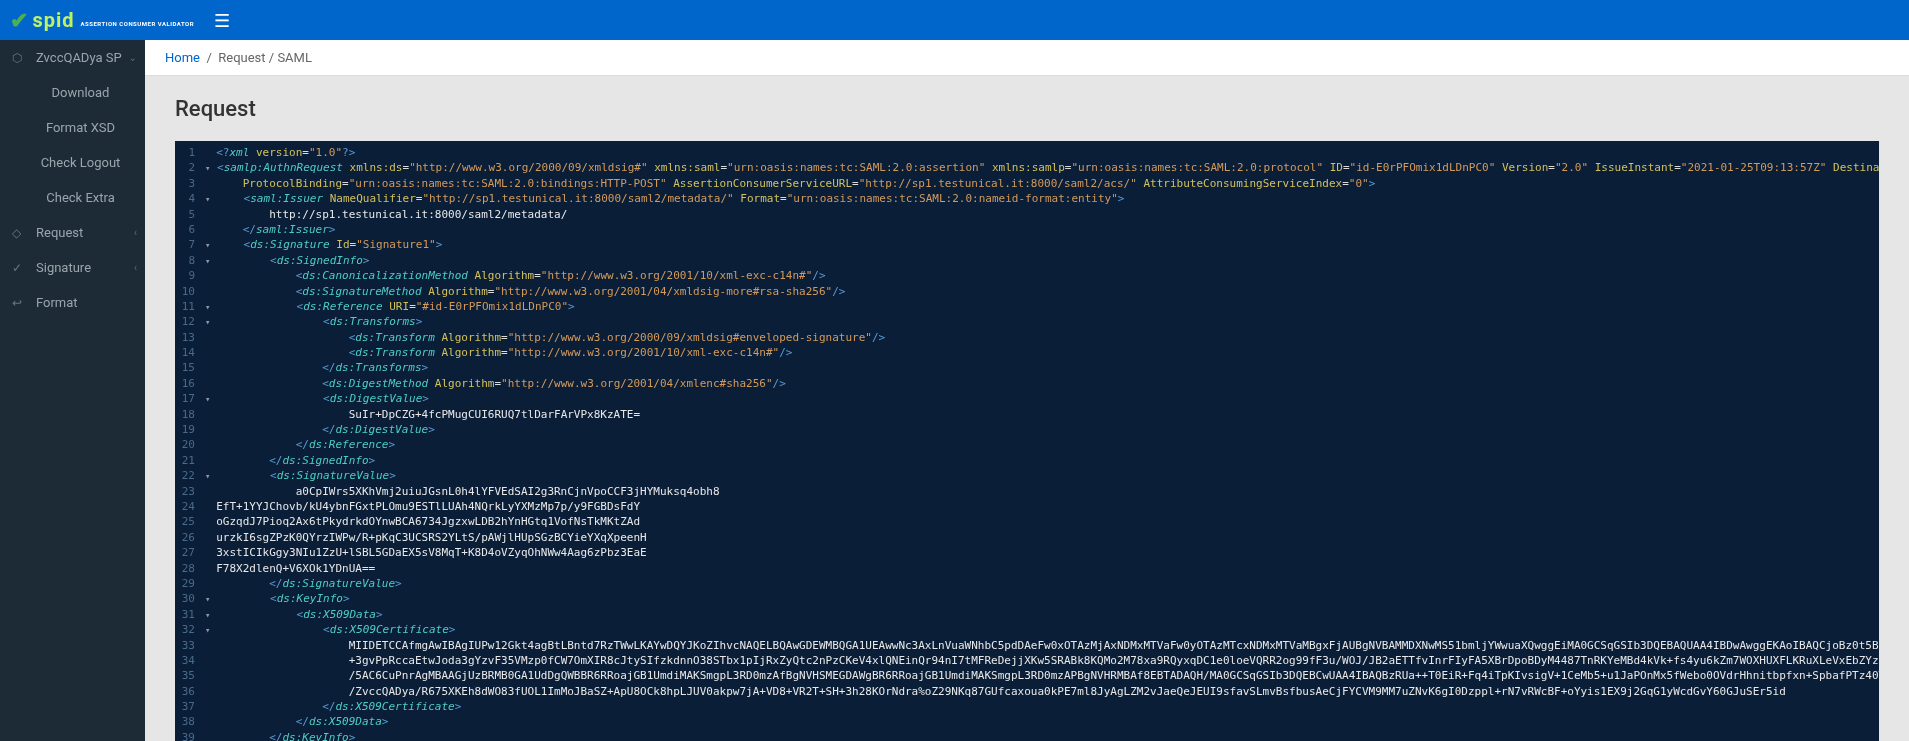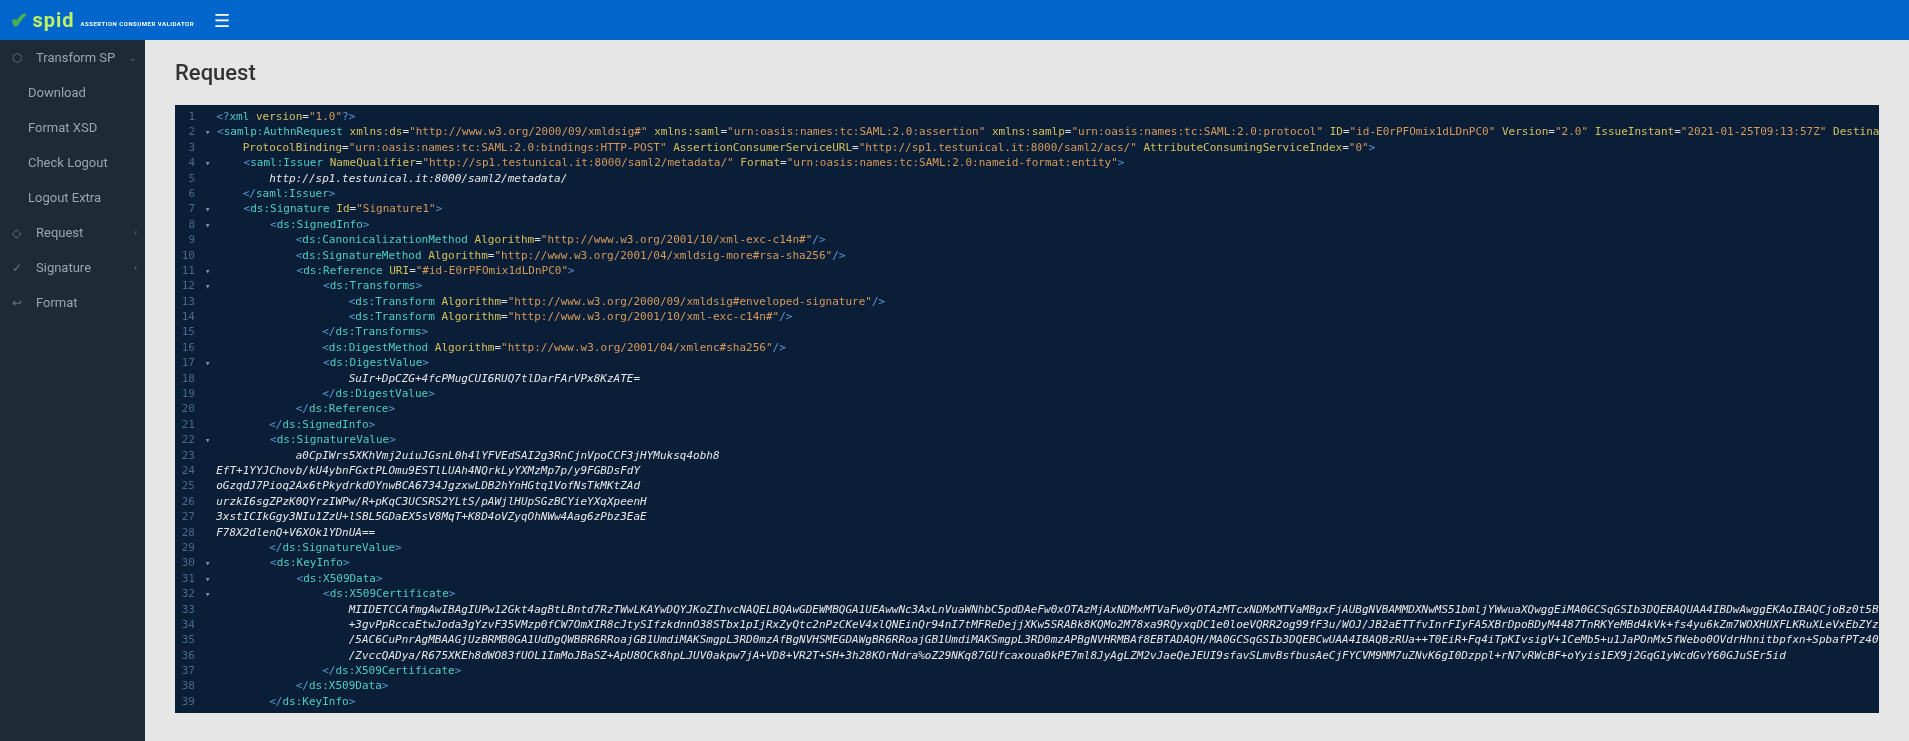--- a/index.html
+++ b/index.html
@@ -7,80 +7,85 @@
 .topbar { background: #0066cc; color: #fff; height: 40px; display: flex; align-items: center; padding: 0 10px; position: fixed; top:0; left:0; right:0; z-index: 10; }
 .logo { display: flex; align-items: center; gap: 2px; font-weight: bold; font-size: 20px; }
 .logo-check { color: #4caf50; font-size: 22px; margin-right: 2px; }
 .logo-text { color: #bef264; letter-spacing: 1px; }
 .logo-sub { font-size: 6px; color: #fff; letter-spacing: 0.5px; margin-left: 4px; align-self: flex-end; margin-bottom: 6px;}
 .hamburger { margin-left: 20px; cursor: pointer; color: #fff; font-size: 18px; }
 .sidebar { position: fixed; top: 40px; left: 0; bottom: 0; width: 145px; background: #1c2b36; color: #9aa5ad; font-size: 13px; overflow-y: auto; }
 .nav-item { display: flex; align-items: center; padding: 10px 12px; cursor: pointer; position: relative; }
 .nav-icon { width: 16px; margin-right: 8px; opacity: 0.6; font-size: 12px; }
 .nav-chevron { position: absolute; right: 8px; font-size: 10px; opacity: 0.5; }
-.nav-sub { padding-left: 28px; }
+.nav-sub { padding-left: 28px; justify-content: center; }
 .content { margin-left: 145px; margin-top: 40px; }
 .breadcrumb { background: #fff; padding: 10px 20px; font-size: 13px; color: #666; border-bottom: 1px solid #ddd; }
 .breadcrumb a { color: #0066cc; text-decoration: none; }
 .page-body { padding: 20px 30px; }
 .page-title { font-size: 22px; font-weight: 500; color: #333; margin-bottom: 20px; }
 .code-block { background: #0a1e38; color: #dcdcdc; font-family: "Consolas", "Monaco", monospace; font-size: 11px; line-height: 1.4; overflow-x: auto; padding: 4px 0; white-space: pre; }
 .gutter { display: inline-block; width: 28px; text-align: right; color: #4a6a8a; padding-right: 8px; user-select: none; }
 .line { display: block; }
 .t-decl { color: #5a9bd4; } 
-.t-tag { color: #4ecdc4; } 
+.t-tag { color: #4ecdc4; font-style: italic; } 
 .t-attr { color: #d4c05a; } 
 .t-str { color: #d49a5a; } 
-.t-txt { color: #e8e8e8; font-style: italic; } 
+.t-txt { color: #e8e8e8; } 
 .t-fold { color: #8899aa; font-size: 9px; padding-left:2px;}
 </style>
 </head>
 <body>
 
 <div class="topbar">
   <div class="logo">
     <span class="logo-check">✔</span>
     <span class="logo-text">spid</span>
     <span class="logo-sub">ASSERTION CONSUMER VALIDATOR</span>
   </div>
   <span class="hamburger">☰</span>
 </div>
 
 <div class="sidebar" id="sidebar">
     <div class="nav-item">
       <span class="nav-icon">⬡</span>
-      <span>Transform SP</span>
+      <span>ZvccQADya SP</span>
       <span class="nav-chevron">⌄</span>
     </div>
     <div class="nav-item nav-sub">
       <span>Download</span>
     </div>
     <div class="nav-item nav-sub">
       <span>Format XSD</span>
     </div>
     <div class="nav-item nav-sub">
       <span>Check Logout</span>
     </div>
     <div class="nav-item nav-sub">
-      <span>Logout Extra</span>
+      <span>Check Extra</span>
     </div>
     <div class="nav-item">
       <span class="nav-icon">◇</span>
       <span>Request</span>
       <span class="nav-chevron">‹</span>
     </div>
     <div class="nav-item">
       <span class="nav-icon">✓</span>
       <span>Signature</span>
       <span class="nav-chevron">‹</span>
     </div>
     <div class="nav-item">
       <span class="nav-icon">↩</span>
       <span>Format</span>
     </div>
   </div>
 
 <div class="content">
+  <div class="breadcrumb">
+    <a href="#">Home</a>
+    &nbsp;<span>/</span>&nbsp;
+    <span>Request / SAML</span>
+  </div>
   <div class="page-body">
     <h1 class="page-title">Request</h1>
     <div class="code-block" id="code"><span class="line"><span class="gutter">1</span>  <span class="t-decl">&lt;?</span><span class="t-tag">xml</span> <span class="t-attr">version</span>=<span class="t-str">"1.0"</span><span class="t-decl">?&gt;</span></span><span class="line"><span class="gutter">2</span><span class="t-fold">▾</span> <span class="t-decl">&lt;</span><span class="t-tag">samlp:AuthnRequest</span> <span class="t-attr">xmlns:ds</span>=<span class="t-str">"http://www.w3.org/2000/09/xmldsig#"</span> <span class="t-attr">xmlns:saml</span>=<span class="t-str">"urn:oasis:names:tc:SAML:2.0:assertion"</span> <span class="t-attr">xmlns:samlp</span>=<span class="t-str">"urn:oasis:names:tc:SAML:2.0:protocol"</span> <span class="t-attr">ID</span>=<span class="t-str">"id-E0rPFOmix1dLDnPC0"</span> <span class="t-attr">Version</span>=<span class="t-str">"2.0"</span> <span class="t-attr">IssueInstant</span>=<span class="t-str">"2021-01-25T09:13:57Z"</span> <span class="t-attr">Destination</span>= =</span><span class="line"><span class="gutter">3</span>      <span class="t-attr">ProtocolBinding</span>=<span class="t-str">"urn:oasis:names:tc:SAML:2.0:bindings:HTTP-POST"</span> <span class="t-attr">AssertionConsumerServiceURL</span>=<span class="t-str">"http://sp1.testunical.it:8000/saml2/acs/"</span> <span class="t-attr">AttributeConsumingServiceIndex</span>=<span class="t-str">"0"</span><span class="t-decl">&gt;</span></span><span class="line"><span class="gutter">4</span><span class="t-fold">▾</span>     <span class="t-decl">&lt;</span><span class="t-tag">saml:Issuer</span> <span class="t-attr">NameQualifier</span>=<span class="t-str">"http://sp1.testunical.it:8000/saml2/metadata/"</span> <span class="t-attr">Format</span>=<span class="t-str">"urn:oasis:names:tc:SAML:2.0:nameid-format:entity"</span><span class="t-decl">&gt;</span></span><span class="line"><span class="gutter">5</span>          <span class="t-txt">http://sp1.testunical.it:8000/saml2/metadata/</span></span><span class="line"><span class="gutter">6</span>      <span class="t-decl">&lt;/</span><span class="t-tag">saml:Issuer</span><span class="t-decl">&gt;</span></span><span class="line"><span class="gutter">7</span><span class="t-fold">▾</span>     <span class="t-decl">&lt;</span><span class="t-tag">ds:Signature</span> <span class="t-attr">Id</span>=<span class="t-str">"Signature1"</span><span class="t-decl">&gt;</span></span><span class="line"><span class="gutter">8</span><span class="t-fold">▾</span>         <span class="t-decl">&lt;</span><span class="t-tag">ds:SignedInfo</span><span class="t-decl">&gt;</span></span><span class="line"><span class="gutter">9</span>              <span class="t-decl">&lt;</span><span class="t-tag">ds:CanonicalizationMethod</span> <span class="t-attr">Algorithm</span>=<span class="t-str">"http://www.w3.org/2001/10/xml-exc-c14n#"</span><span class="t-decl">/&gt;</span></span><span class="line"><span class="gutter">10</span>              <span class="t-decl">&lt;</span><span class="t-tag">ds:SignatureMethod</span> <span class="t-attr">Algorithm</span>=<span class="t-str">"http://www.w3.org/2001/04/xmldsig-more#rsa-sha256"</span><span class="t-decl">/&gt;</span></span><span class="line"><span class="gutter">11</span><span class="t-fold">▾</span>             <span class="t-decl">&lt;</span><span class="t-tag">ds:Reference</span> <span class="t-attr">URI</span>=<span class="t-str">"#id-E0rPFOmix1dLDnPC0"</span><span class="t-decl">&gt;</span></span><span class="line"><span class="gutter">12</span><span class="t-fold">▾</span>                 <span class="t-decl">&lt;</span><span class="t-tag">ds:Transforms</span><span class="t-decl">&gt;</span></span><span class="line"><span class="gutter">13</span>                      <span class="t-decl">&lt;</span><span class="t-tag">ds:Transform</span> <span class="t-attr">Algorithm</span>=<span class="t-str">"http://www.w3.org/2000/09/xmldsig#enveloped-signature"</span><span class="t-decl">/&gt;</span></span><span class="line"><span class="gutter">14</span>                      <span class="t-decl">&lt;</span><span class="t-tag">ds:Transform</span> <span class="t-attr">Algorithm</span>=<span class="t-str">"http://www.w3.org/2001/10/xml-exc-c14n#"</span><span class="t-decl">/&gt;</span></span><span class="line"><span class="gutter">15</span>                  <span class="t-decl">&lt;/</span><span class="t-tag">ds:Transforms</span><span class="t-decl">&gt;</span></span><span class="line"><span class="gutter">16</span>                  <span class="t-decl">&lt;</span><span class="t-tag">ds:DigestMethod</span> <span class="t-attr">Algorithm</span>=<span class="t-str">"http://www.w3.org/2001/04/xmlenc#sha256"</span><span class="t-decl">/&gt;</span></span><span class="line"><span class="gutter">17</span><span class="t-fold">▾</span>                 <span class="t-decl">&lt;</span><span class="t-tag">ds:DigestValue</span><span class="t-decl">&gt;</span></span><span class="line"><span class="gutter">18</span>                      <span class="t-txt">SuIr+DpCZG+4fcPMugCUI6RUQ7tlDarFArVPx8KzATE=</span></span><span class="line"><span class="gutter">19</span>                  <span class="t-decl">&lt;/</span><span class="t-tag">ds:DigestValue</span><span class="t-decl">&gt;</span></span><span class="line"><span class="gutter">20</span>              <span class="t-decl">&lt;/</span><span class="t-tag">ds:Reference</span><span class="t-decl">&gt;</span></span><span class="line"><span class="gutter">21</span>          <span class="t-decl">&lt;/</span><span class="t-tag">ds:SignedInfo</span><span class="t-decl">&gt;</span></span><span class="line"><span class="gutter">22</span><span class="t-fold">▾</span>         <span class="t-decl">&lt;</span><span class="t-tag">ds:SignatureValue</span><span class="t-decl">&gt;</span></span><span class="line"><span class="gutter">23</span>              <span class="t-txt">a0CpIWrs5XKhVmj2uiuJGsnL0h4lYFVEdSAI2g3RnCjnVpoCCF3jHYMuksq4obh8</span></span><span class="line"><span class="gutter">24</span>  <span class="t-txt">EfT+1YYJChovb/kU4ybnFGxtPLOmu9ESTlLUAh4NQrkLyYXMzMp7p/y9FGBDsFdY</span></span><span class="line"><span class="gutter">25</span>  <span class="t-txt">oGzqdJ7Pioq2Ax6tPkydrkdOYnwBCA6734JgzxwLDB2hYnHGtq1VofNsTkMKtZAd</span></span><span class="line"><span class="gutter">26</span>  <span class="t-txt">urzkI6sgZPzK0QYrzIWPw/R+pKqC3UCSRS2YLtS/pAWjlHUpSGzBCYieYXqXpeenH</span></span><span class="line"><span class="gutter">27</span>  <span class="t-txt">3xstICIkGgy3NIu1ZzU+lSBL5GDaEX5sV8MqT+K8D4oVZyqOhNWw4Aag6zPbz3EaE</span></span><span class="line"><span class="gutter">28</span>  <span class="t-txt">F78X2dlenQ+V6XOk1YDnUA==</span></span><span class="line"><span class="gutter">29</span>          <span class="t-decl">&lt;/</span><span class="t-tag">ds:SignatureValue</span><span class="t-decl">&gt;</span></span><span class="line"><span class="gutter">30</span><span class="t-fold">▾</span>         <span class="t-decl">&lt;</span><span class="t-tag">ds:KeyInfo</span><span class="t-decl">&gt;</span></span><span class="line"><span class="gutter">31</span><span class="t-fold">▾</span>             <span class="t-decl">&lt;</span><span class="t-tag">ds:X509Data</span><span class="t-decl">&gt;</span></span><span class="line"><span class="gutter">32</span><span class="t-fold">▾</span>                 <span class="t-decl">&lt;</span><span class="t-tag">ds:X509Certificate</span><span class="t-decl">&gt;</span></span><span class="line"><span class="gutter">33</span>                      <span class="t-txt">MIIDETCCAfmgAwIBAgIUPw12Gkt4agBtLBntd7RzTWwLKAYwDQYJKoZIhvcNAQELBQAwGDEWMBQGA1UEAwwNc3AxLnVuaWNhbC5pdDAeFw0xOTAzMjAxNDMxMTVaFw0yOTAzMTcxNDMxMTVaMBgxFjAUBgNVBAMMDXNwMS51bmljYWwuaXQwggEiMA0GCSqGSIb3DQEBAQUAA4IBDwAwggEKAoIBAQCjoBz0t5BECsSwT049bIhnD0p7qBY+4L7cjrvvJYcMT7HZE+tbO4H6upkbxhP</span></span><span class="line"><span class="gutter">34</span>                      <span class="t-txt">+3gvPpRccaEtwJoda3gYzvF35VMzp0fCW7OmXIR8cJtySIfzkdnnO38STbx1pIjRxZyQtc2nPzCKeV4xlQNEinQr94nI7tMFReDejjXKw5SRABk8KQMo2M78xa9RQyxqDC1e0loeVQRR2og99fF3u/WOJ/JB2aETTfvInrFIyFA5XBrDpoBDyM4487TnRKYeMBd4kVk+fs4yu6kZm7WOXHUXFLKRuXLeVxEbZYz5SMjncsB1U35OAt+Ozkp+l2qagMAVdGKP+xso3zGAr</span></span><span class="line"><span class="gutter">35</span>                      <span class="t-txt">/5AC6CuPnrAgMBAAGjUzBRMB0GA1UdDgQWBBR6RRoajGB1UmdiMAKSmgpL3RD0mzAfBgNVHSMEGDAWgBR6RRoajGB1UmdiMAKSmgpL3RD0mzAPBgNVHRMBAf8EBTADAQH/MA0GCSqGSIb3DQEBCwUAA4IBAQBzRUa++T0EiR+Fq4iTpKIvsigV+1CeMb5+u1JaPOnMx5fWebo0OVdrHhnitbpfxn+SpbafPTz40THtfw9EKvReMjNa4HQ4vFBMw7FWkZtmYZ4pIGS5PferFDzdYdZGidS</span></span><span class="line"><span class="gutter">36</span>                      <span class="t-txt">/ZvccQADya/R675XKEh8dWO83fUOL1ImMoJBaSZ+ApU8OCk8hpLJUV0akpw7jA+VD8+VR2T+SH+3h28KOrNdra%oZ29NKq87GUfcaxoua0kPE7ml8JyAgLZM2vJaeQeJEUI9sfavSLmvBsfbusAeCjFYCVM9MM7uZNvK6gI0Dzppl+rN7vRWcBF+oYyis1EX9j2GqG1yWcdGvY60GJuSEr5id</span></span><span class="line"><span class="gutter">37</span>                  <span class="t-decl">&lt;/</span><span class="t-tag">ds:X509Certificate</span><span class="t-decl">&gt;</span></span><span class="line"><span class="gutter">38</span>              <span class="t-decl">&lt;/</span><span class="t-tag">ds:X509Data</span><span class="t-decl">&gt;</span></span><span class="line"><span class="gutter">39</span>          <span class="t-decl">&lt;/</span><span class="t-tag">ds:KeyInfo</span><span class="t-decl">&gt;</span></span></div>
   </div>
 </div>
 
 </body></html>

